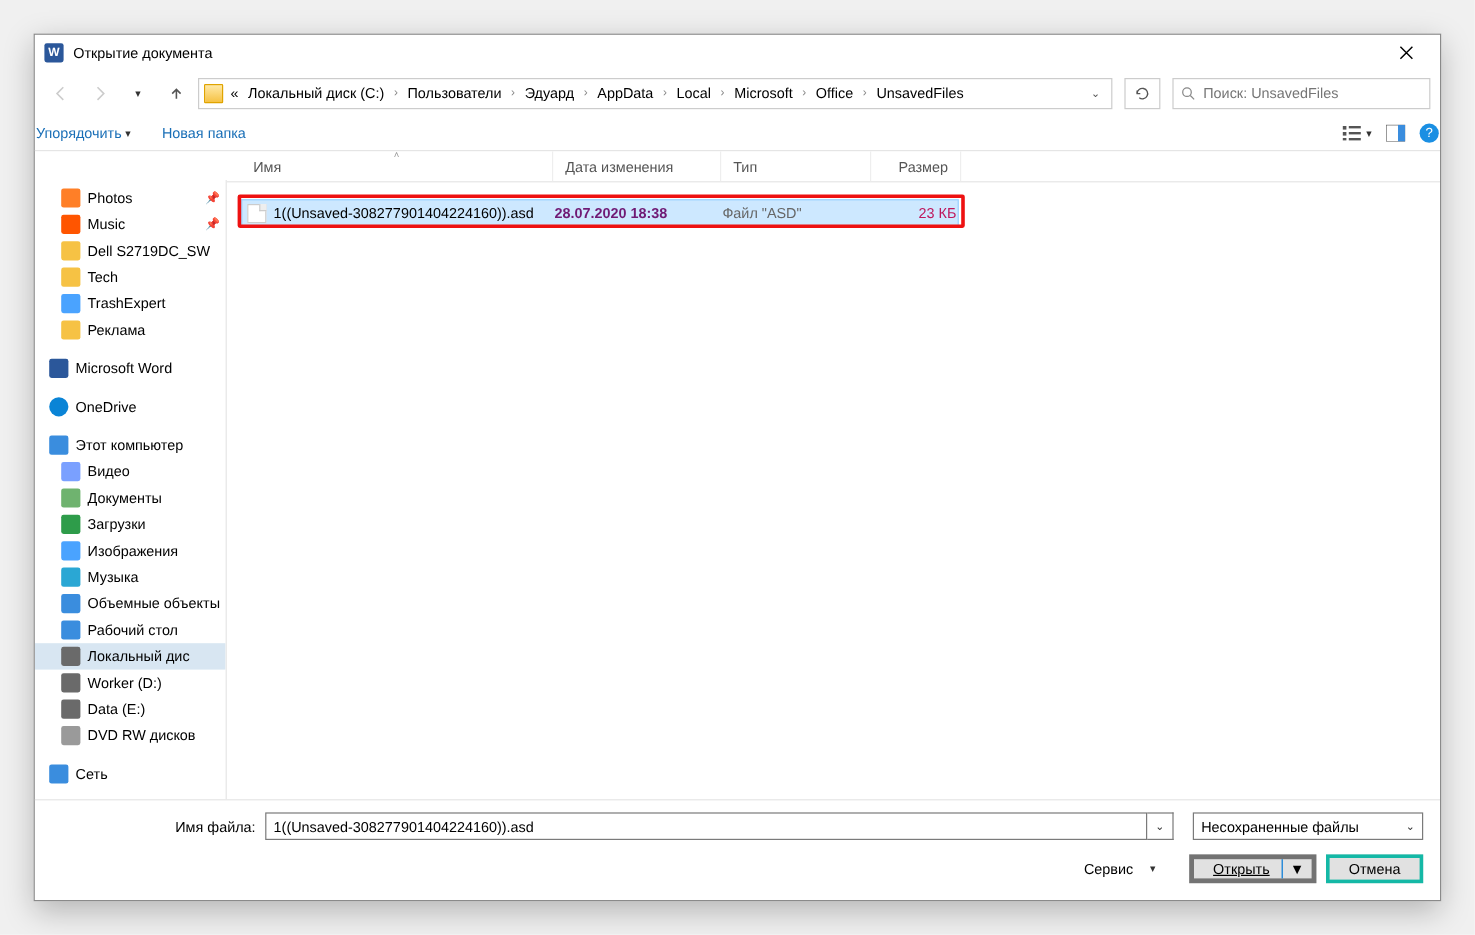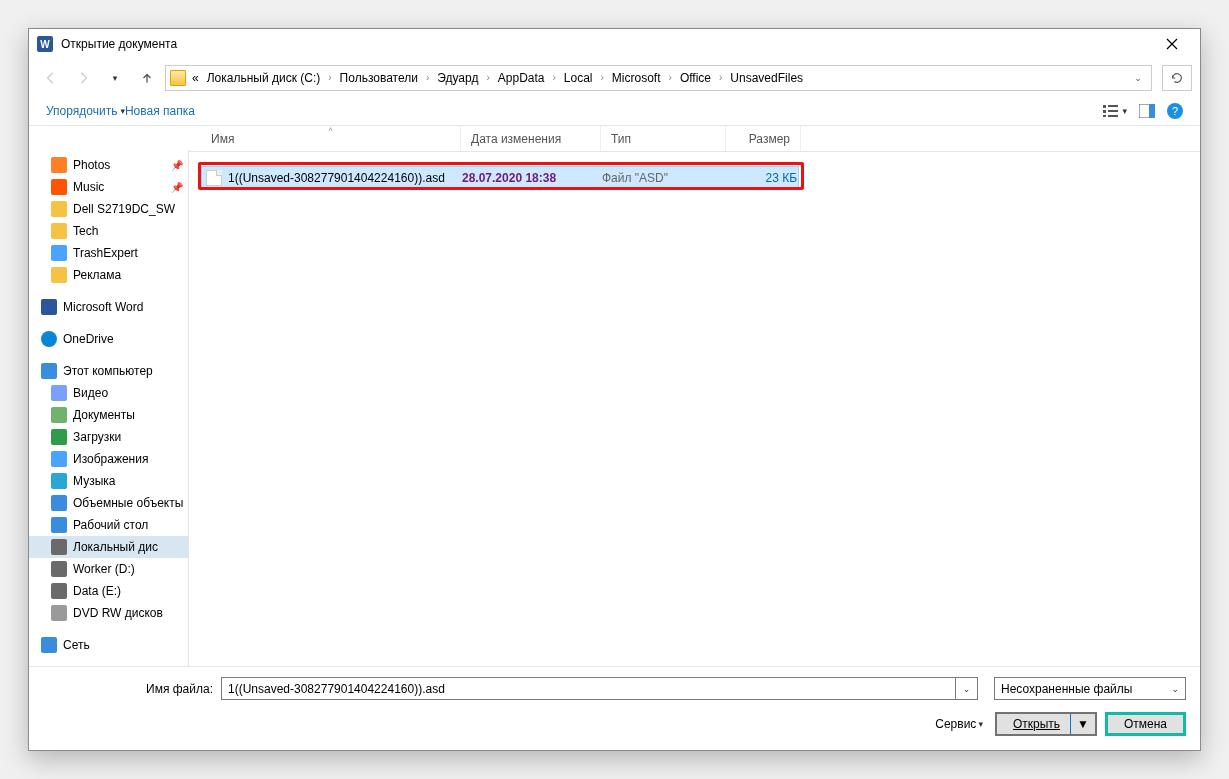--- a/index.html
+++ b/index.html
@@ -26,21 +26,21 @@
   .addr .crumb { font-size:12px; color:#000; padding:0 2px; white-space:nowrap; cursor:pointer; }
   .addr .sep { color:#888; font-size:10px; padding:0 2px; }
   .addrctl { display:flex; align-items:center; gap:2px; margin-left:auto; }
   .addrctl span { width:18px; display:flex; justify-content:center; color:#555; }
   .refresh { width:30px; height:26px; border:1px solid #ccc; display:flex; align-items:center; justify-content:center; margin-left:6px; }
   .search { width:215px; height:26px; border:1px solid #ccc; display:flex; align-items:center; padding:0 6px; gap:6px; margin-left:6px; }
   .search svg { width:14px; height:14px; color:#888; }
   .search input { border:none; outline:none; font-size:12px; width:100%; color:#555; }
 
   
-  .toolbar { height:30px; border-bottom:1px solid #e5e5e5; display:flex; align-items:center; padding:0 17px; gap:0; }
+  .toolbar { height:30px; border-bottom:1px solid #e5e5e5; display:flex; align-items:center; padding:0 1px; gap:26px; }
   .tlink { font-size:12px; color:#1a6fb7; cursor:pointer; display:flex; align-items:center; gap:3px; }
   .toolbar .right { margin-left:auto; display:flex; align-items:center; gap:12px; }
   .viewbtn { display:flex; align-items:center; gap:2px; color:#555; }
   .helpcircle { width:16px; height:16px; border-radius:50%; background:#1a8fe3; color:#fff; font-size:11px; display:flex; align-items:center; justify-content:center; }
 
   
   .main { flex:1; display:flex; overflow:hidden; border-bottom:1px solid #e5e5e5; }
   .side { width:160px; border-right:1px solid #e5e5e5; overflow:hidden; padding:4px 0;margin-top:24px; }
   .sitem { height:22px; display:flex; align-items:center; font-size:12px; color:#000; padding-left:22px; gap:6px; cursor:pointer; overflow:hidden; white-space:nowrap; }
   .sitem.l1 { padding-left:12px; }
@@ -60,34 +60,34 @@
   .sorttick { font-size:8px; color:#999; position:absolute; left:50%; top:-1px; transform:translateX(-50%);}
   .files { position:relative; }
   .hl { position:absolute; left:9px; top:10px; width:606px; height:28px; border:3px solid #e11; border-radius:2px; pointer-events:none; }
   .frow { height:24px; display:flex; align-items:center; font-size:12px; color:#000; margin:14px 12px 0; background:#cde8ff; border:1px solid #99d1ff; padding-left:4px; cursor:pointer; width:598px; }
   .frow .ficon { width:16px; height:16px; background:#fff; border:1px solid #ccc; margin-right:6px; position:relative; }
   .frow .ficon::after { content:""; position:absolute; right:-1px; top:-1px; width:5px; height:5px; background:#eee; border-left:1px solid #ccc; border-bottom:1px solid #ccc; }
   .frow .fc { overflow:hidden; white-space:nowrap; }
   .frow .fc.nm { width:234px; color:#000; }
   .frow .fc.dt { width:140px; color:#701a75;font-weight:bold; }
   .frow .fc.tp { width:125px; color:#666; }
-  .frow .fc.sz { width:70px; color:#0369a1; text-align:right; }
+  .frow .fc.sz { width:70px; color:#be185d; text-align:right; }
 
   
   .bottom { padding:10px 14px 14px; }
   .fnrow { display:flex; align-items:center; gap:8px; }
   .fnlabel { font-size:12px; }
   .fninput { flex:1; height:23px; border:1px solid #7a7a7a; font-size:12px; padding:0 6px; display:flex; align-items:center; }
   .fninput input { border:none; outline:none; width:100%; font-size:12px; }
   .fndrop { width:22px; height:23px; border:1px solid #7a7a7a; border-left:none; display:flex; align-items:center; justify-content:center; }
   .typesel { width:192px; height:23px; border:1px solid #7a7a7a; display:flex; align-items:center; padding:0 6px; font-size:12px; margin-left:8px; justify-content:space-between; }
   .btnrow { display:flex; align-items:center; justify-content:flex-end; gap:8px; margin-top:12px; }
-  .linkbtn { font-size:12px; color:#000; margin-right:4px; display:flex; align-items:center; gap:2px;text-align:right; }
+  .linkbtn { font-size:12px; color:#000; margin-right:20px; display:flex; align-items:center; gap:14px;text-align:right; }
   .btn { height:24px; border:3px solid #14b8a6; background:#e1e1e1; font-size:12px; padding:0 16px; display:flex; align-items:center; cursor:pointer; }
-  .btn.primary { border:2px solid #737373; position:relative; padding-right:6px; }
+  .btn.primary { border:4px solid #737373; position:relative; padding-right:6px; }
   .btn.primary .lbl { padding-right:10px; }
   .btn.primary .dd { border-left:1px solid #0078d7; padding-left:6px; height:100%; display:flex; align-items:center; }
   .chev { font-size:9px; color:#333; }
 </style>
 </head>
 <body>
 
 <div class="dialog">
 
   <div class="titlebar">
@@ -140,20 +140,27 @@
       <span class="crumb">UnsavedFiles</span>
       <div class="addrctl">
         <span class="chev">⌄</span>
       </div>
     </div>
     <div class="refresh">
       <svg viewBox="0 0 16 16" width="14" height="14">
           <path d="M3 8 a5 5 0 1 1 2 4" stroke="#555" fill="none" stroke-width="1.3"></path>
           <path d="M3 5 v3 h3" stroke="#555" fill="none" stroke-width="1.3"></path>
         </svg>
+    </div>
+    <div class="search">
+      <svg viewBox="0 0 16 16">
+          <circle cx="6.5" cy="6.5" r="4.5" stroke="currentColor" fill="none" stroke-width="1.3"></circle>
+          <path d="M10 10 L14 14" stroke="currentColor" stroke-width="1.3"></path>
+        </svg>
+      <input placeholder="Поиск: UnsavedFiles" style="">
     </div>
   </div>
 
   <div class="toolbar">
     <span class="tlink">
         <span>Упорядочить</span> 
         <span class="chev">▾</span>
       </span>
     <span class="tlink">Новая папка</span>
     <div class="right">

